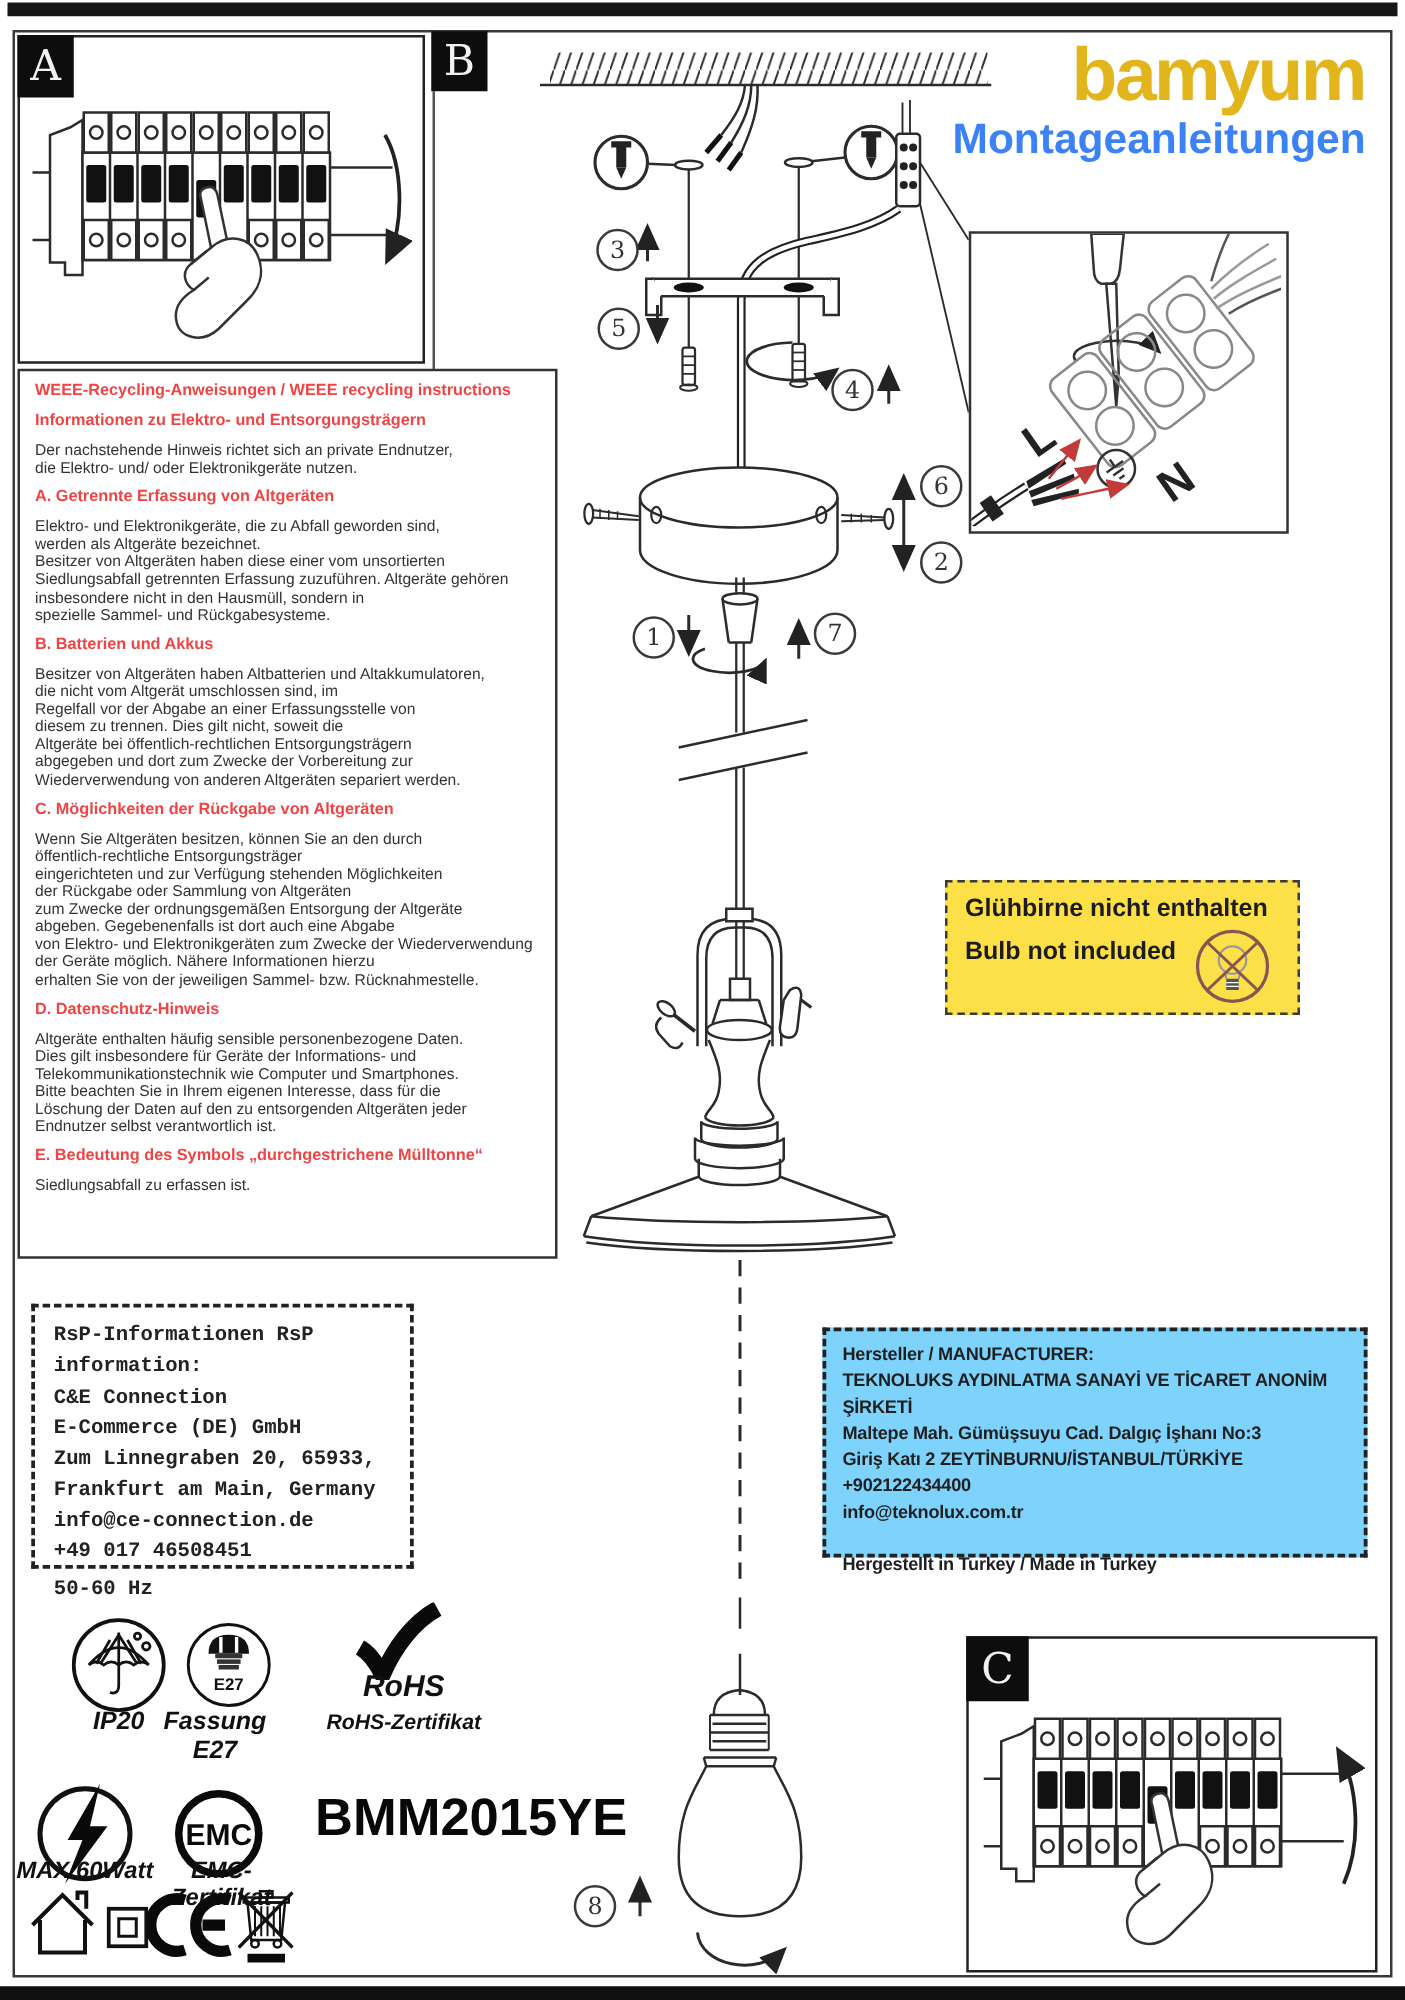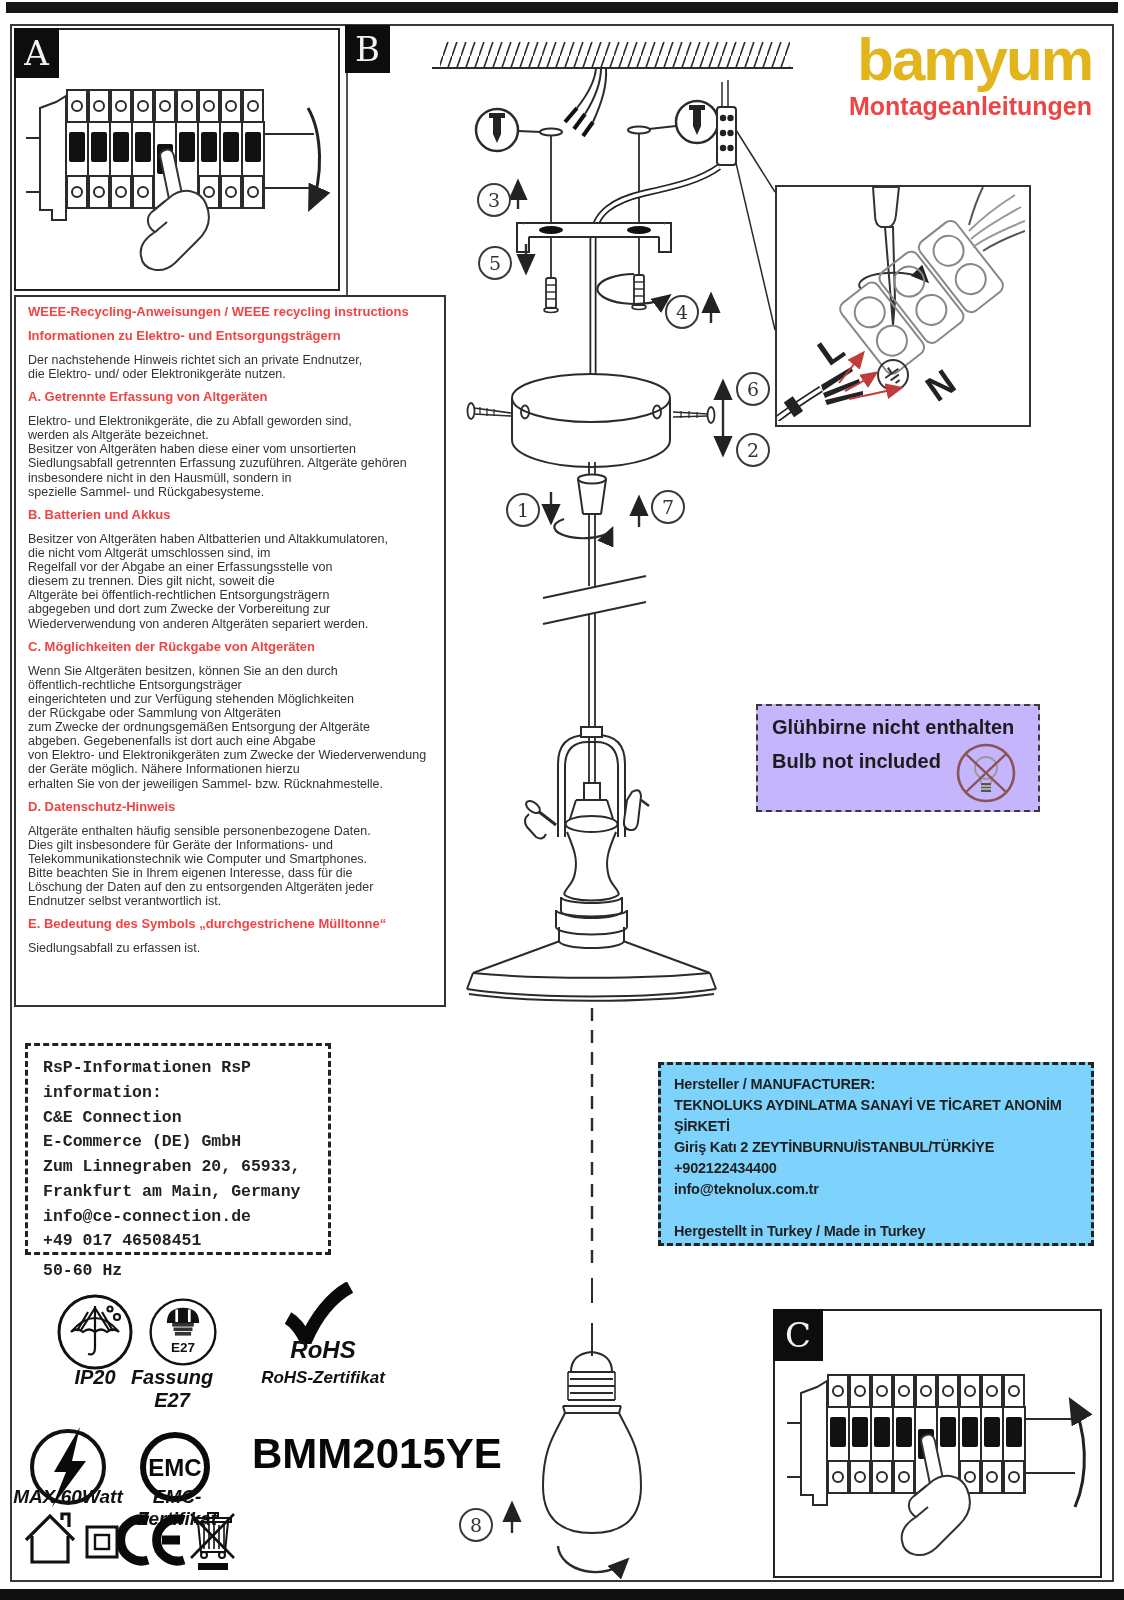--- a/index.html
+++ b/index.html
@@ -19,25 +19,25 @@
   .plabelB{left:345px;top:25px;width:45px;height:48px;font-size:34px;}
   .bline{left:346px;top:73px;width:2px;height:223px;background:#555;}
   
   .weee{left:14px;top:295px;width:432px;height:712px;border:2px solid #333;
         padding:8px 6px 0 12px;box-sizing:border-box;overflow:hidden;}
   .wh{font-size:13px;font-weight:bold;color:#ef4444;margin:0 0 9px 0;white-space:pre-line;line-height:1.15;}
   .wp{font-size:12.5px;color:#333;margin:0 0 9px 0;white-space:pre-line;line-height:1.13;}
   
   .brand{left:762px;top:28px;width:330px;text-align:right;z-index:2;}
   .brandword{font-size:60px;font-weight:bold;letter-spacing:-2px;color:#e3b51d;line-height:1.05;}
-  .sub{font-size:25px;font-weight:bold;color:#ef4444;line-height:1.2;}
+  .sub{font-size:34px;font-weight:bold;color:#3b82f6;line-height:1.2;}
   
   .detailbox{left:775px;top:185px;width:252px;height:238px;border:2px solid #333;background:#fff;z-index:2;}
   
-  .bulbbox{left:756px;top:704px;width:280px;height:104px;border:2px dashed #3a3a3a;background:#c4b5fd;z-index:2;}
+  .bulbbox{left:756px;top:704px;width:280px;height:104px;border:2px dashed #3a3a3a;background:#fde047;z-index:2;}
   .bulbline{position:absolute;left:14px;font-size:20px;font-weight:600;color:#1c1c1c;}
   
   .rspbox{left:25px;top:1043px;width:306px;height:212px;border:3px dashed #222;background:#fff;
           box-sizing:border-box;padding:10px 0 0 15px;z-index:2;}
   .rspline{font-size:16.5px;font-weight:600;color:#222;line-height:1.5;font-family:Liberation Mono, monospace;}
   .rsplast{margin-top:5px;}
   .mfgbox{left:658px;top:1062px;width:436px;height:184px;border:3px dashed #222;background:#7dd3fc;
           box-sizing:border-box;padding:9px 0 0 13px;z-index:2;}
   .mfgline{font-size:14.5px;font-weight:700;color:#1f1f1f;line-height:1.45;letter-spacing:-0.2px;}
   .mfglast{margin-top:21px;}
@@ -435,20 +435,21 @@
   <div class="rspline">Zum Linnegraben 20, 65933,</div>
   <div class="rspline">Frankfurt am Main, Germany</div>
   <div class="rspline">info@ce-connection.de</div>
   <div class="rspline">+49 017 46508451</div>
   <div class="rspline rsplast">50-60 Hz</div>
 </div>
 
 <div class="abs mfgbox">
   <div class="mfgline">Hersteller / MANUFACTURER:</div>
   <div class="mfgline">TEKNOLUKS AYDINLATMA SANAYİ VE TİCARET ANONİM ŞİRKETİ</div>
+  <div class="mfgline">Maltepe Mah. Gümüşsuyu Cad. Dalgıç İşhanı No:3</div>
   <div class="mfgline">Giriş Katı 2 ZEYTİNBURNU/İSTANBUL/TÜRKİYE</div>
   <div class="mfgline">+902122434400</div>
   <div class="mfgline">info@teknolux.com.tr</div>
   <div class="mfgline mfglast">Hergestellt in Turkey / Made in Turkey</div>
 </div>
 
 <svg class="abs" style="left:55px;top:1292px;z-index:2;" width="80" height="80" viewBox="0 0 80 80">
   <circle cx="40" cy="40" r="36" fill="none" stroke="#111" stroke-width="3"></circle>
   <g fill="none" stroke="#111" stroke-width="2.2">
     <path d="M16,40 Q40,12 64,40 Q58,35 52,40 Q46,35 40,40 Q34,35 28,40 Q22,35 16,40 Z"></path>

